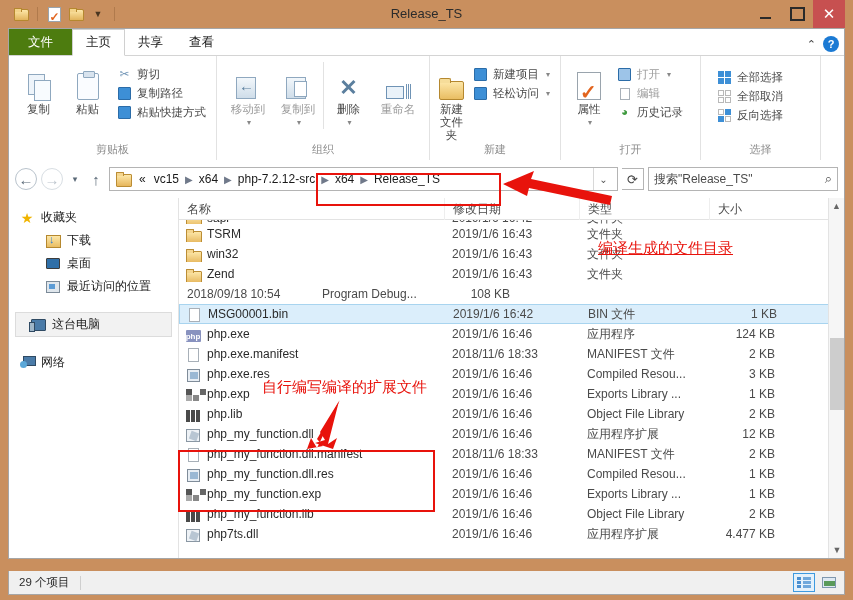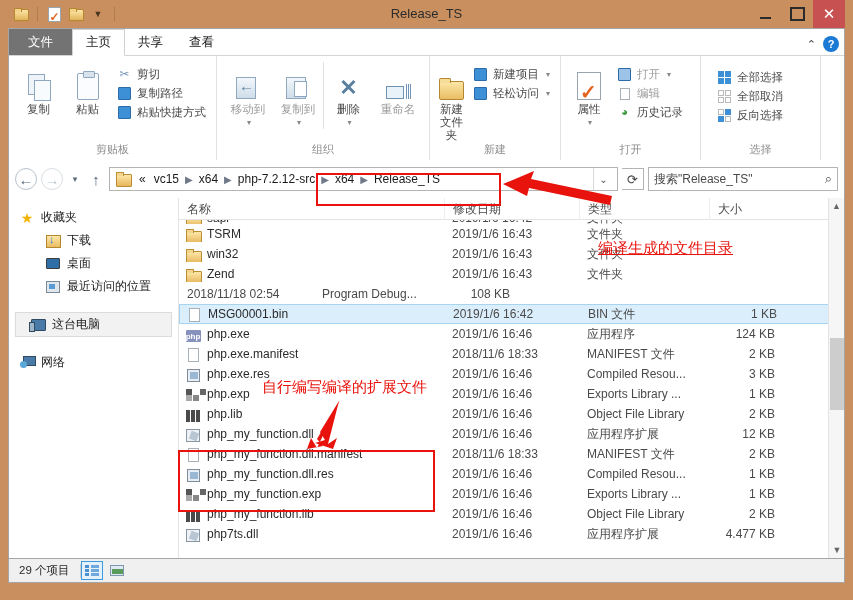--- a/index.html
+++ b/index.html
@@ -65,21 +65,21 @@
     border-bottom:none;
     height: 132px;
     position: relative;
   }
   #tabs { height: 26px; display:flex; align-items:flex-end; background:#fff; position:relative; }
   .tab {
     padding: 4px 13px 5px 13px;
     font-size: 12.5px; color:#1a1a1a;
     cursor:pointer; line-height:16px;
   }
-  .tab.file { background:#737373; color:#fff; font-weight:normal; padding: 5px 19px 5px 19px; }
+  .tab.file { background:#4d7c0f; color:#fff; font-weight:normal; padding: 5px 19px 5px 19px; }
   .tab.active { background:#fff; border:1px solid #d0d0d0; border-bottom:1px solid #fff; position:relative; top:1px; }
   #tabs-right { position:absolute; right:5px; bottom:3px; display:flex; align-items:center; gap:7px; }
   .chevron-up { font-size:11px; color:#444; cursor:pointer; }
   .help-ico {
     width:16px; height:16px; border-radius:50%;
     background:#1b7ad4; color:#fff; font-size:11px; font-weight:bold;
     display:flex; align-items:center; justify-content:center; cursor:pointer;
   }
 
   
@@ -219,22 +219,22 @@
   .fi-dll::after{content:"";position:absolute;left:3px;top:2px;width:8px;height:8px;background:#b8c6d3;transform:rotate(20deg);}
 
   
   #vscroll { position:absolute; right:0; top:0; width:16px; height:100%; background:#f6f6f6; border-left:1px solid #e3e3e3; }
   .sb-arrow { height:16px; display:flex; align-items:center; justify-content:center; font-size:9px; color:#666; cursor:pointer; }
   #sb-thumb { position:absolute; left:1px; width:14px; top:140px; height:72px; background:#cdcdcd; cursor:pointer; }
 
   
   #statusbar {
     background:#f0f0f0; border:1px solid #a6a6a6; border-top:none;
-    height:24px; display:flex; align-items:center; justify-content:flex-start;
-    padding:0 4px 0 10px; font-size:11.5px; color:#2a2a2a;
+    height:24px; display:flex; align-items:center; justify-content:space-between;
+    padding:0 4px 0 10px; font-size:11.5px; color:#2a2a2a;margin-top:12px;
   }
   #status-left { display:flex; align-items:center; gap:10px; }
   .status-sep { width:1px; height:14px; background:#cfcfcf; }
   #viewbtns { display:flex; gap:3px; align-items:center; }
   .viewbtn { width:22px;height:19px;display:flex;align-items:center;justify-content:center;cursor:pointer;border:1px solid transparent; }
   .viewbtn.active { border:1px solid #3d9ae0; background:#e4f1fb; }
   .vb-details{width:14px;height:11px;display:grid;grid-template-columns:4px 1fr;gap:1px 2px;grid-template-rows:repeat(3,1fr);}
   .vb-details i{background:#4a8fd0;display:block;}
   .vb-details i:nth-child(even){background:#6fa8dc;}
   .vb-icons{width:14px;height:11px;background:#dfe9f3;border:1px solid #7f97ae;position:relative;overflow:hidden;}
@@ -586,21 +586,21 @@
                 <span class="fi-folder"></span>
               </span>
             <span>Zend</span>
           </span>
           <span class="cell date">2019/1/6 16:43</span>
           <span class="cell type">文件夹</span>
           <span class="cell size"></span>
         </div>
 
         <div class="row">
-          <span class="cell date">2018/11/18 02:54</span>
+          <span class="cell date">2018/09/18 10:54</span>
           <span class="cell type">Program Debug...</span>
           <span class="cell size">108 KB</span>
         </div>
 
         <div class="row selected">
           <span class="cell name">
             <span class="fi">
                 <span class="fi-doc"></span>
               </span>
             <span>MSG00001.bin</span>

